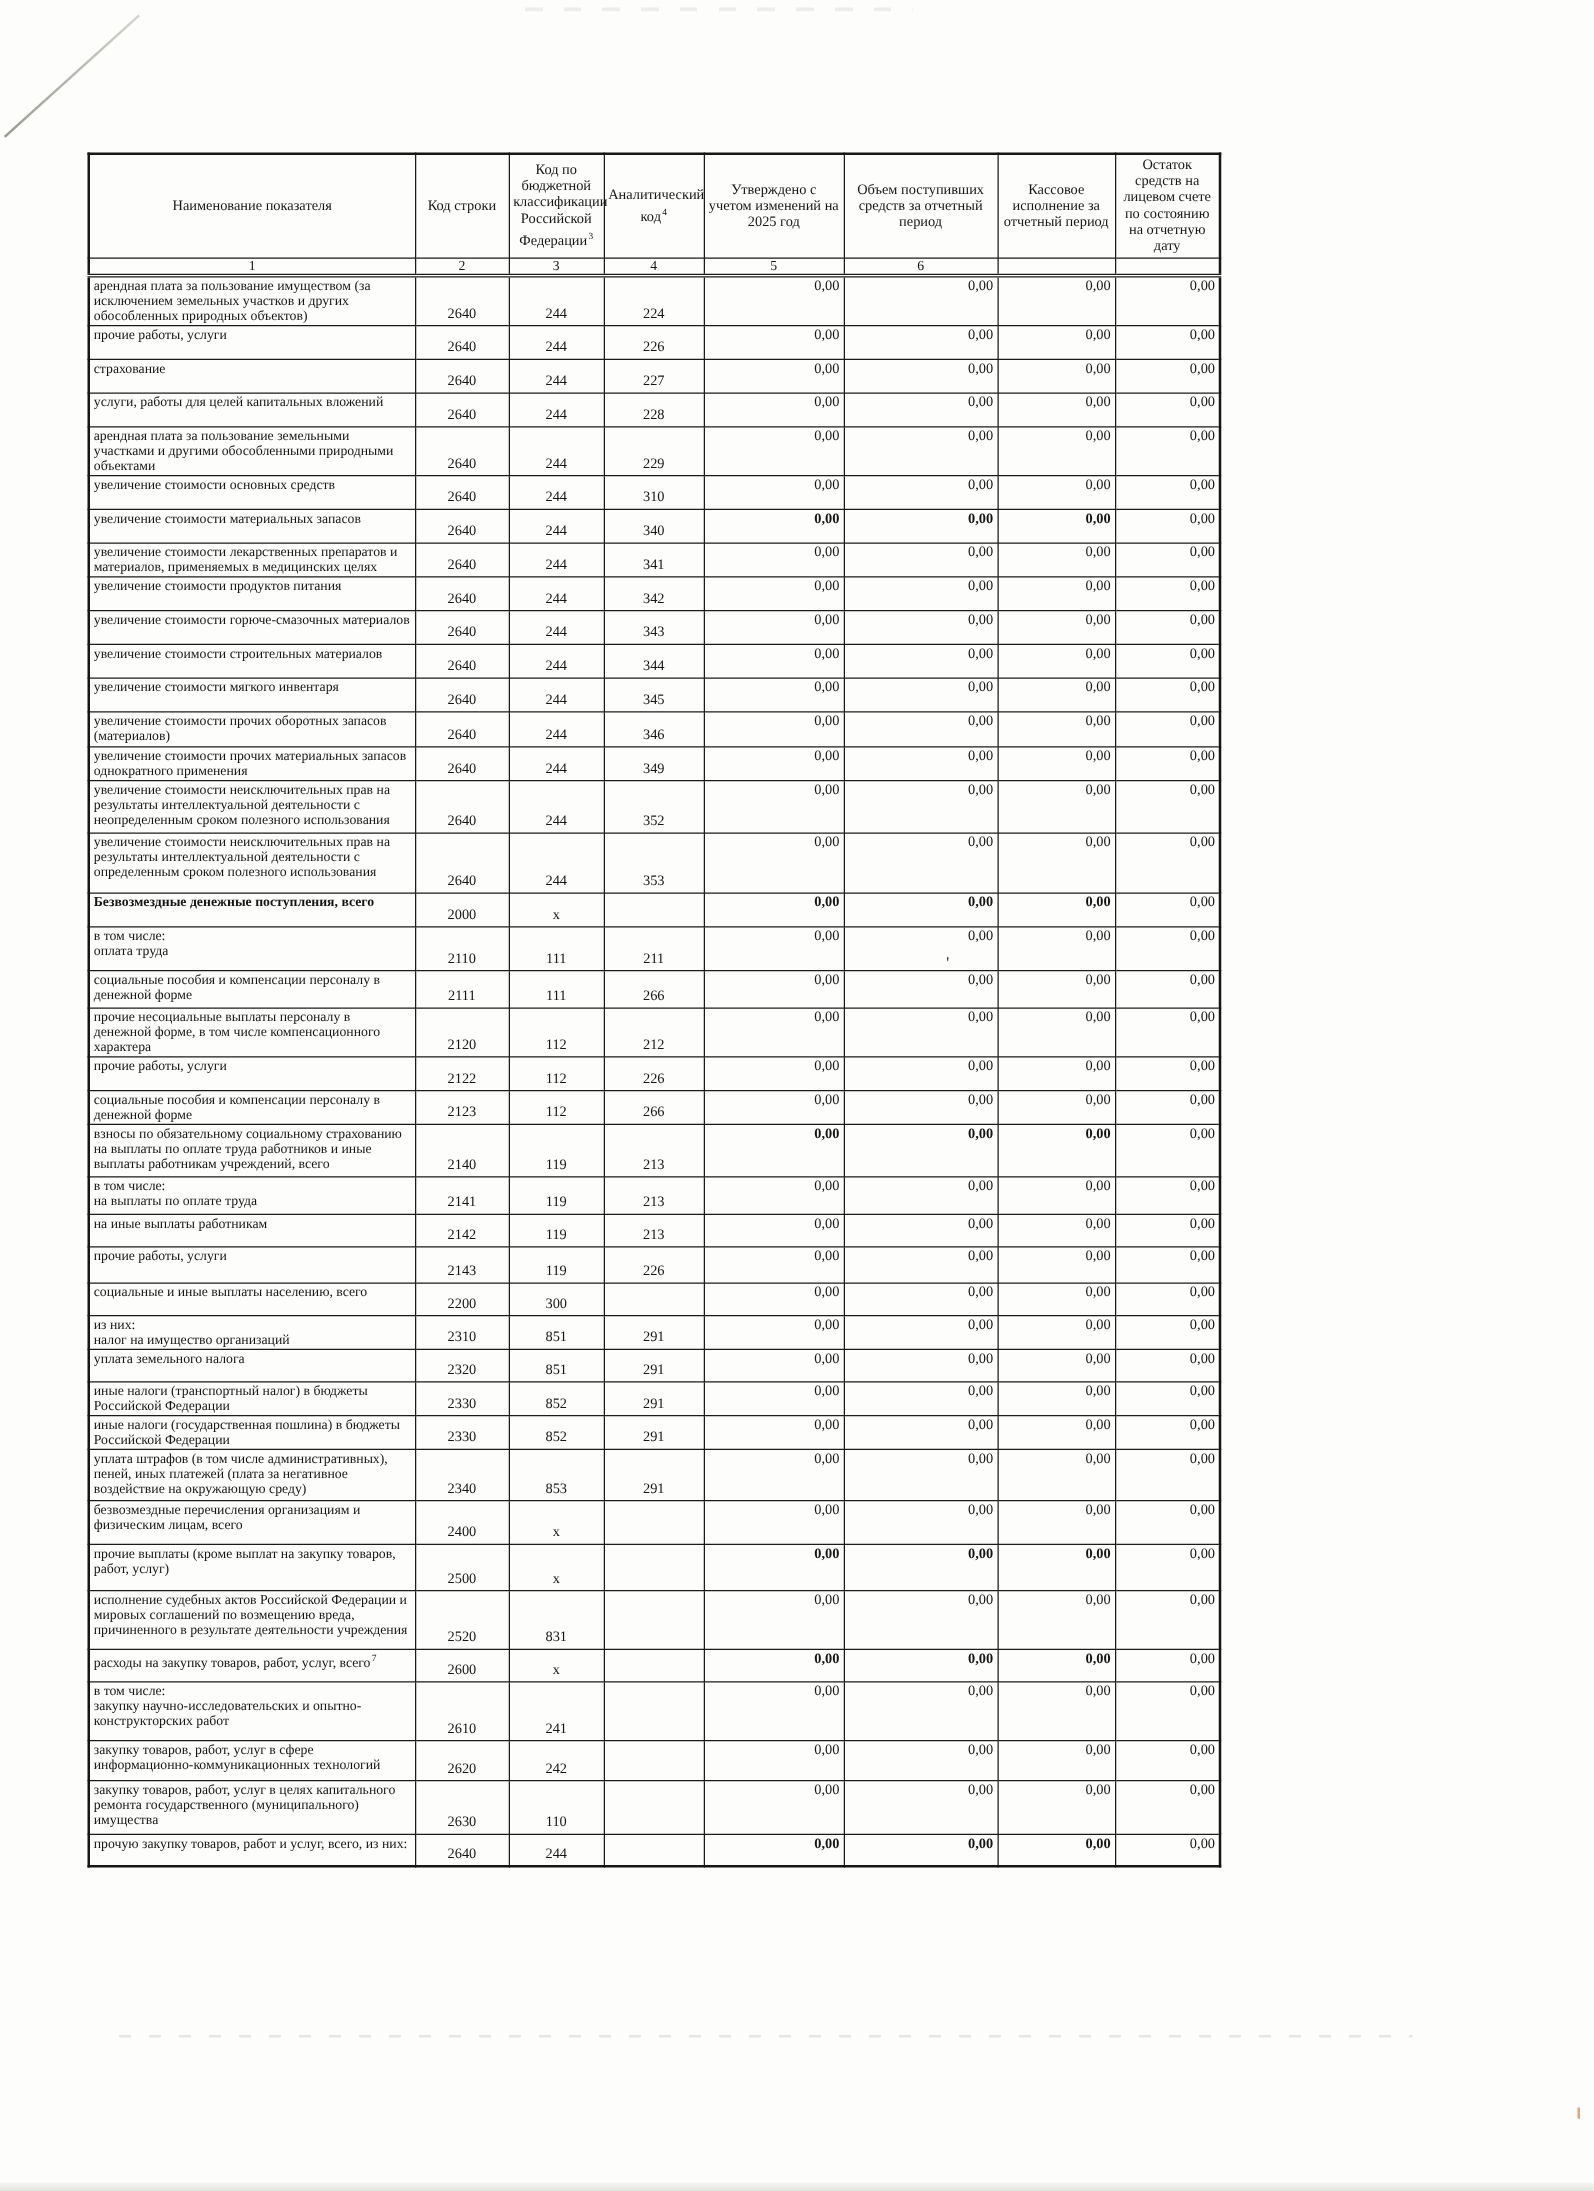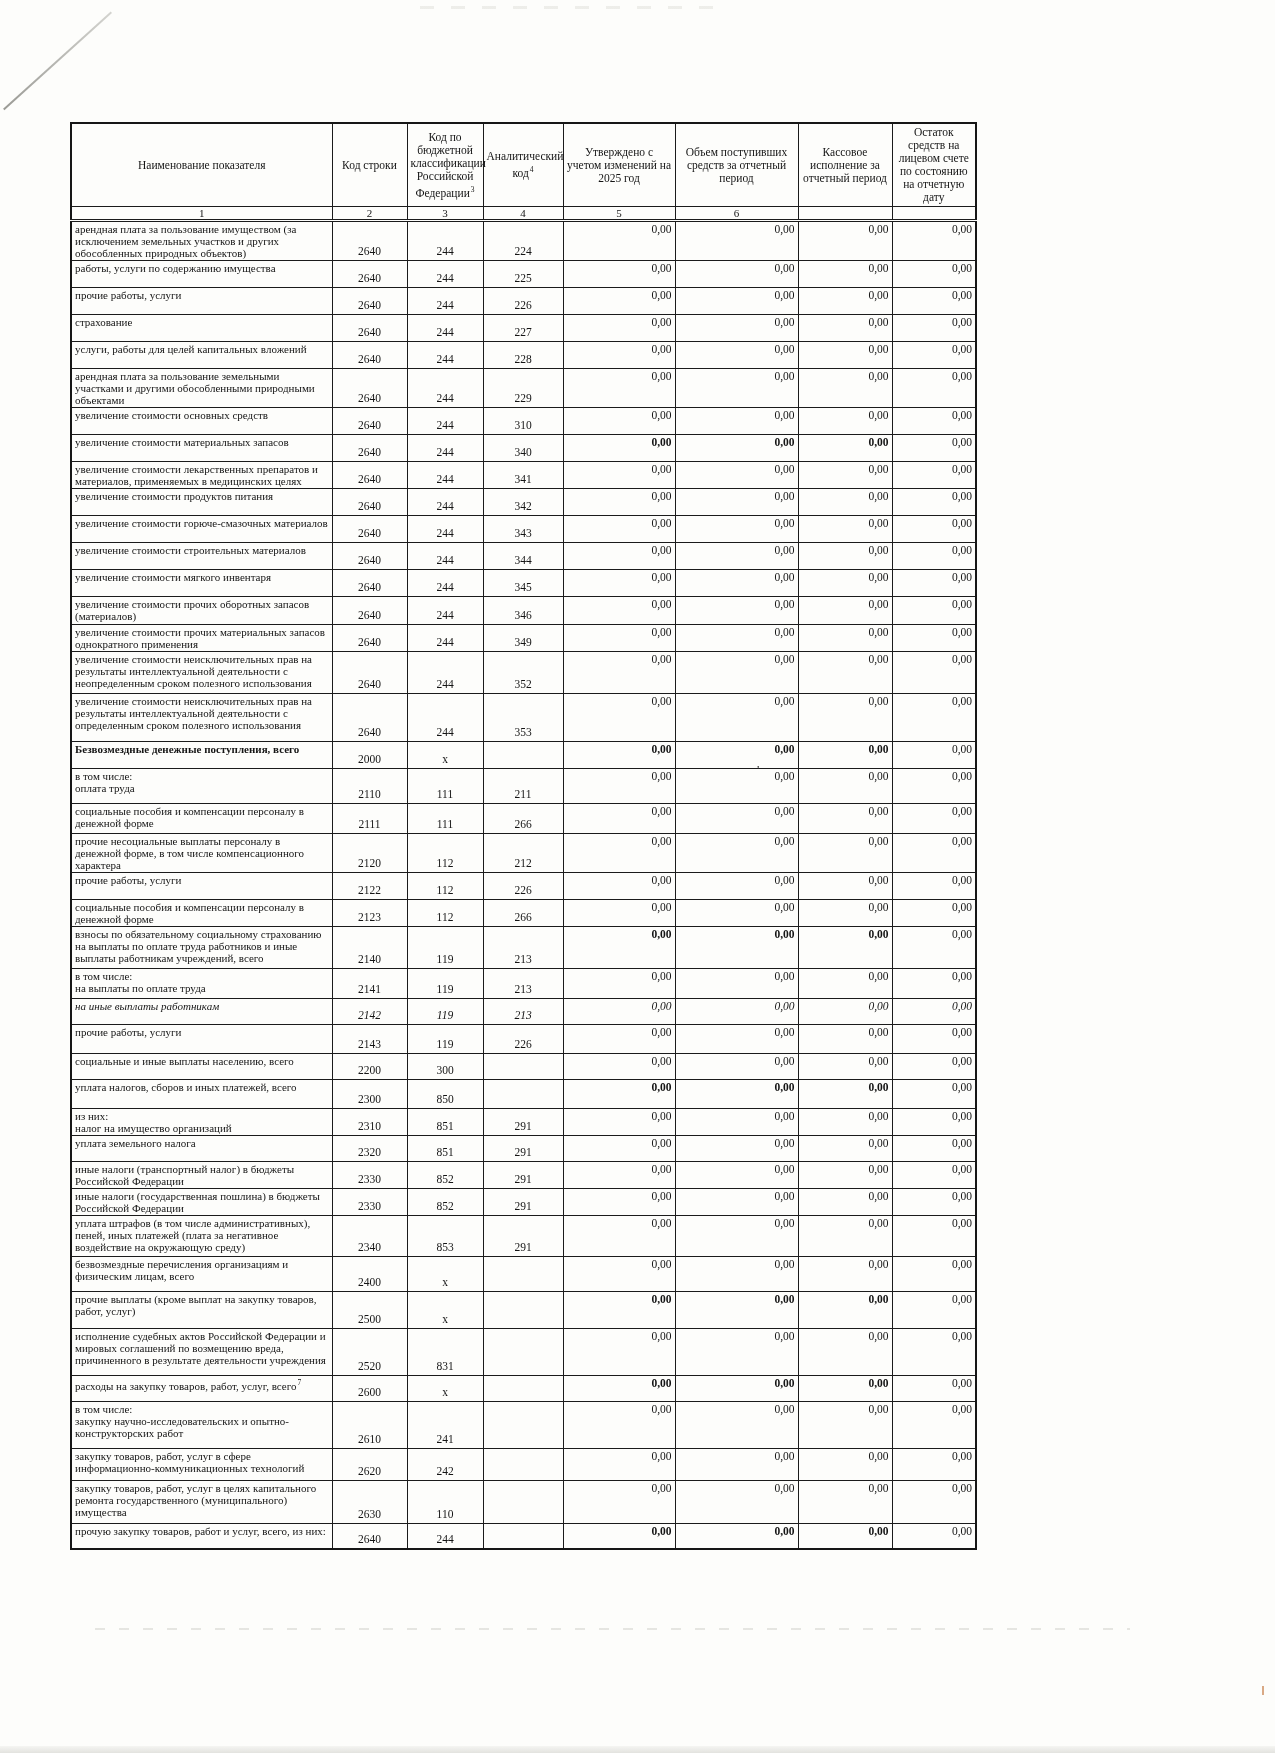--- a/index.html
+++ b/index.html
@@ -106,30 +106,20 @@
         <td class="name"><span>арендная плата за пользование имуществом (за исключением земельных участков и других обособленных природных объектов)</span></td>
         <td class="code">2640</td>
         <td class="code">244</td>
         <td class="code">224</td>
         <td class="val">0,00</td>
         <td class="val">0,00</td>
         <td class="val">0,00</td>
         <td class="val">0,00</td>
       </tr>
       <tr style="height: 27px;">
-        <td class="name"><span>работы, услуги по содержанию имущества</span></td>
-        <td class="code">2640</td>
-        <td class="code">244</td>
-        <td class="code">225</td>
-        <td class="val">0,00</td>
-        <td class="val">0,00</td>
-        <td class="val">0,00</td>
-        <td class="val">0,00</td>
-      </tr>
-      <tr style="height: 27px;">
         <td class="name"><span>прочие работы, услуги</span></td>
         <td class="code">2640</td>
         <td class="code">244</td>
         <td class="code">226</td>
         <td class="val">0,00</td>
         <td class="val">0,00</td>
         <td class="val">0,00</td>
         <td class="val">0,00</td>
       </tr>
       <tr style="height: 27px;">
@@ -347,21 +337,21 @@
         <td class="name"><span>в том числе:
 на выплаты по оплате труда</span></td>
         <td class="code">2141</td>
         <td class="code">119</td>
         <td class="code">213</td>
         <td class="val">0,00</td>
         <td class="val">0,00</td>
         <td class="val">0,00</td>
         <td class="val">0,00</td>
       </tr>
-      <tr style="height: 26px; font-style: italic;">
+      <tr style="height: 26px;">
         <td class="name"><span>на иные выплаты работникам</span></td>
         <td class="code">2142</td>
         <td class="code">119</td>
         <td class="code">213</td>
         <td class="val">0,00</td>
         <td class="val">0,00</td>
         <td class="val">0,00</td>
         <td class="val">0,00</td>
       </tr>
       <tr style="height: 29px;">
@@ -375,30 +365,20 @@
         <td class="val">0,00</td>
       </tr>
       <tr style="height: 26px;">
         <td class="name"><span>социальные и иные выплаты населению, всего</span></td>
         <td class="code">2200</td>
         <td class="code">300</td>
         <td class="code"></td>
         <td class="val">0,00</td>
         <td class="val">0,00</td>
         <td class="val">0,00</td>
-        <td class="val">0,00</td>
-      </tr>
-      <tr style="height: 29px;">
-        <td class="name"><span>уплата налогов, сборов и иных платежей, всего</span></td>
-        <td class="code">2300</td>
-        <td class="code">850</td>
-        <td class="code"></td>
-        <td class="val b">0,00</td>
-        <td class="val b">0,00</td>
-        <td class="val b">0,00</td>
         <td class="val">0,00</td>
       </tr>
       <tr style="height: 27px;">
         <td class="name"><span>из них:
 налог на имущество организаций</span></td>
         <td class="code">2310</td>
         <td class="code">851</td>
         <td class="code">291</td>
         <td class="val">0,00</td>
         <td class="val">0,00</td>

